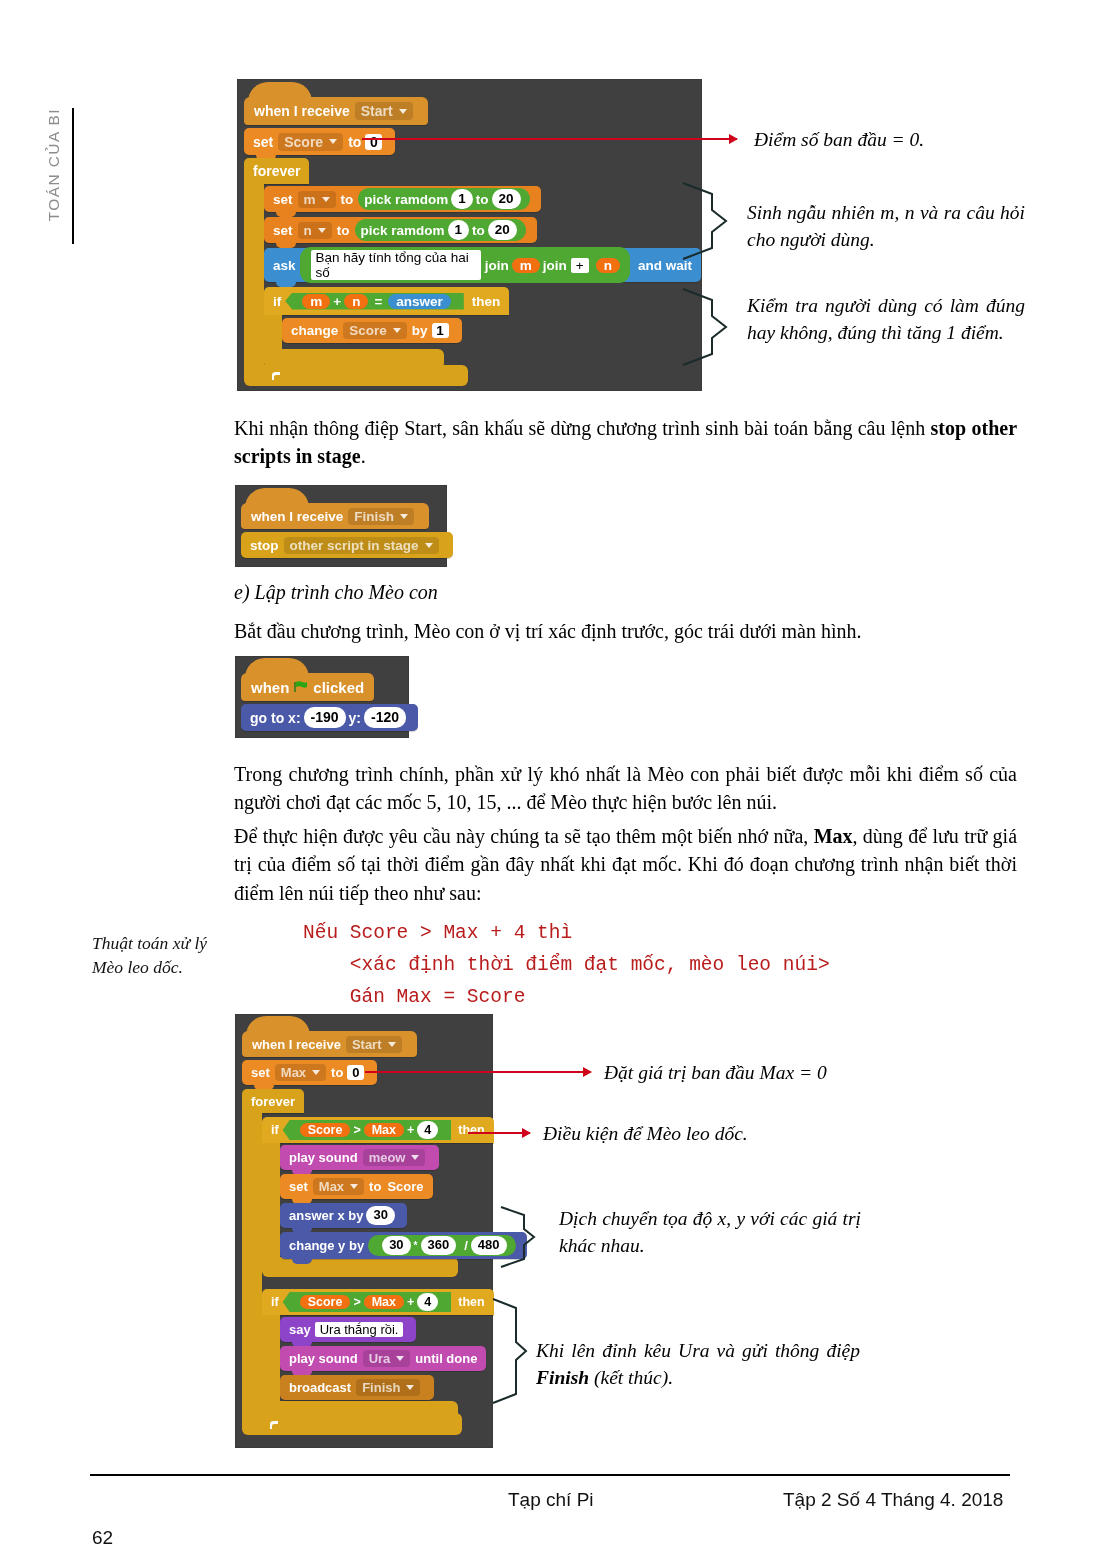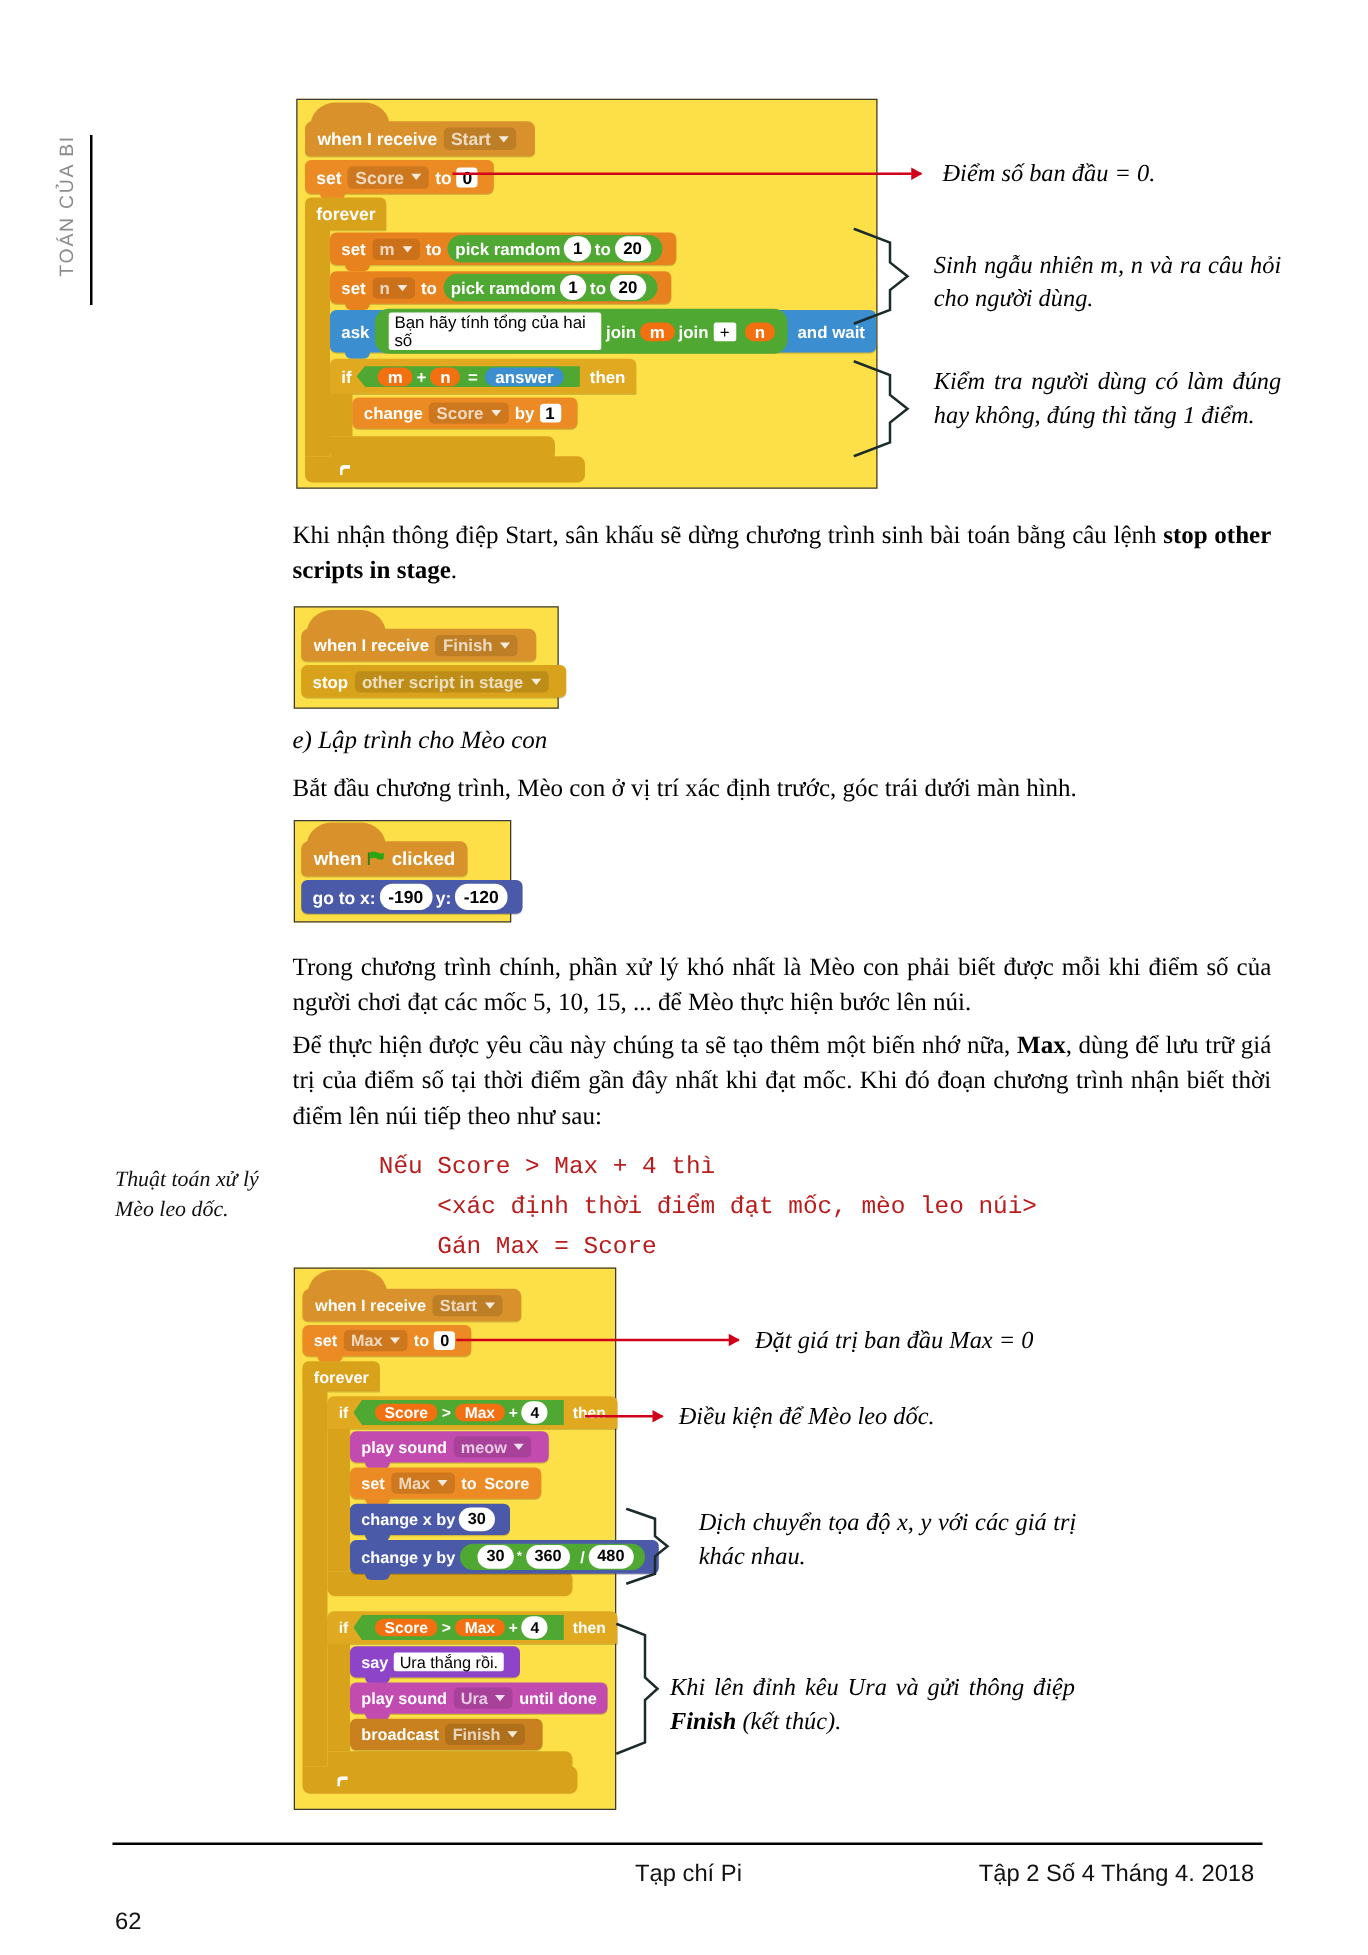--- a/index.html
+++ b/index.html
@@ -53,21 +53,21 @@
   
   .arrow{position:absolute;height:2px;background:#d0021b;}
   .arrow:after{
     content:"";position:absolute;right:-1px;top:-4px;
     border-left:9px solid #d0021b;
     border-top:5px solid transparent;border-bottom:5px solid transparent;
   }
   .brace{position:absolute;}
 
   
-  .codeframe{position:absolute;border:1px solid #3a3a3a;background:#fde047;}
+  .codeframe{position:absolute;border:1px solid #3a3a3a;background:#404040;}
 
   
   .sb{position:absolute;font-family:"Liberation Sans",sans-serif;font-weight:bold;color:#fff;}
   .hat{
     border-radius:6px 6px 4px 4px;background:#d9912b;
     display:flex;align-items:center;padding:0 10px;
     box-shadow:0 1px 0 rgba(0,0,0,.18);
   }
   .hat-bump{
     position:absolute;left:4px;top:-15px;width:64px;height:20px;
@@ -399,21 +399,21 @@
       <span class="drop">
         <span class="lbl dim">Max</span>
         <span class="caret"></span>
       </span>
       <span class="lbl">to</span>
       <span class="lbl" style="margin-left:6px;">Score</span>
       <span class="notch c-orange"></span>
     </div>
 
     <div class="sb stack c-motion" style="left:44px;top:188px;height:25px;font-size:13px;">
-      <span class="lbl">change x by</span>
+      <span class="lbl">answer x by</span>
       <span class="oval-white">30</span>
       <span class="notch c-motion"></span>
     </div>
 
     <div class="sb stack c-motion" style="left:44px;top:217px;height:27px;font-size:13px;">
       <span class="lbl">change y by</span>
       <span class="op" style="margin-left:4px;">
         <span class="op" style="padding:0 3px;">
           <span class="oval-white">30</span>
           <span class="lbl" style="font-size:10px;">*</span>

